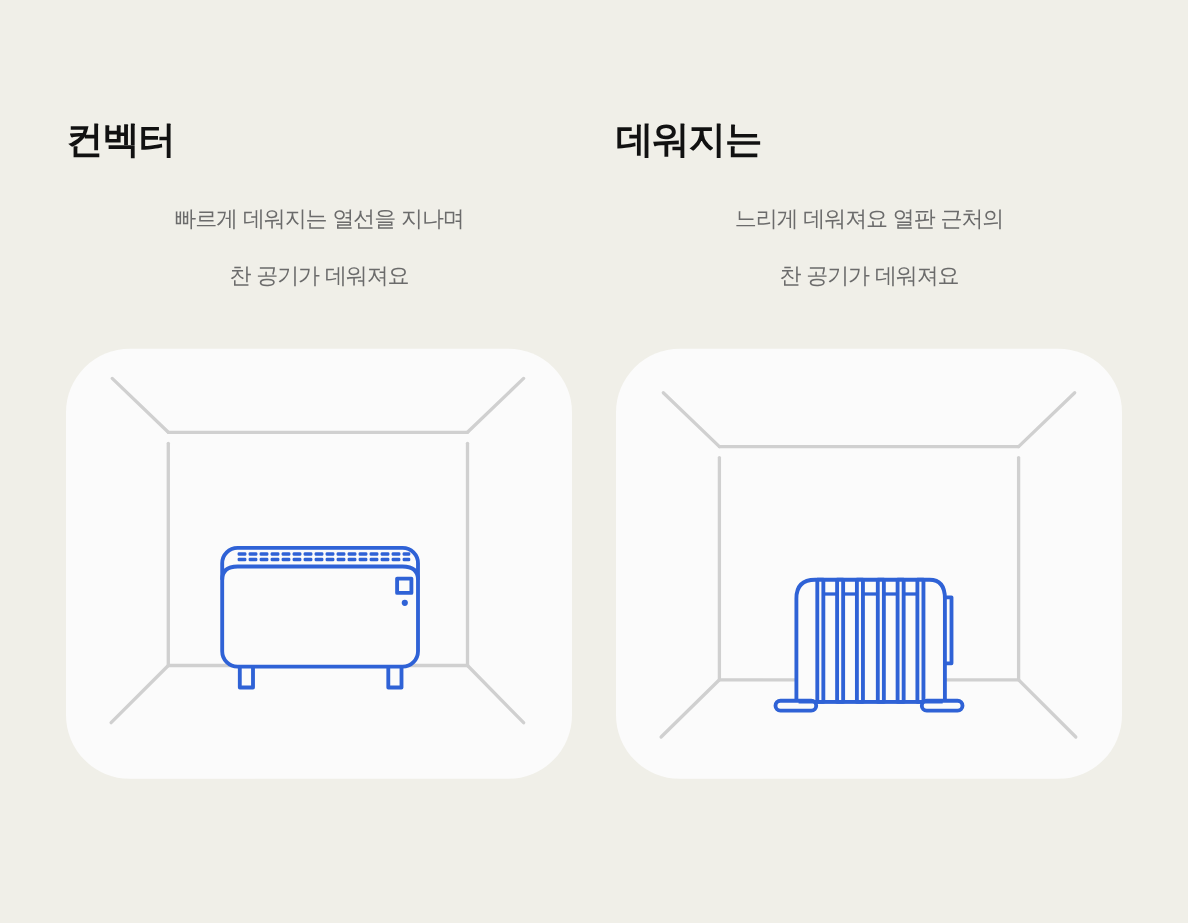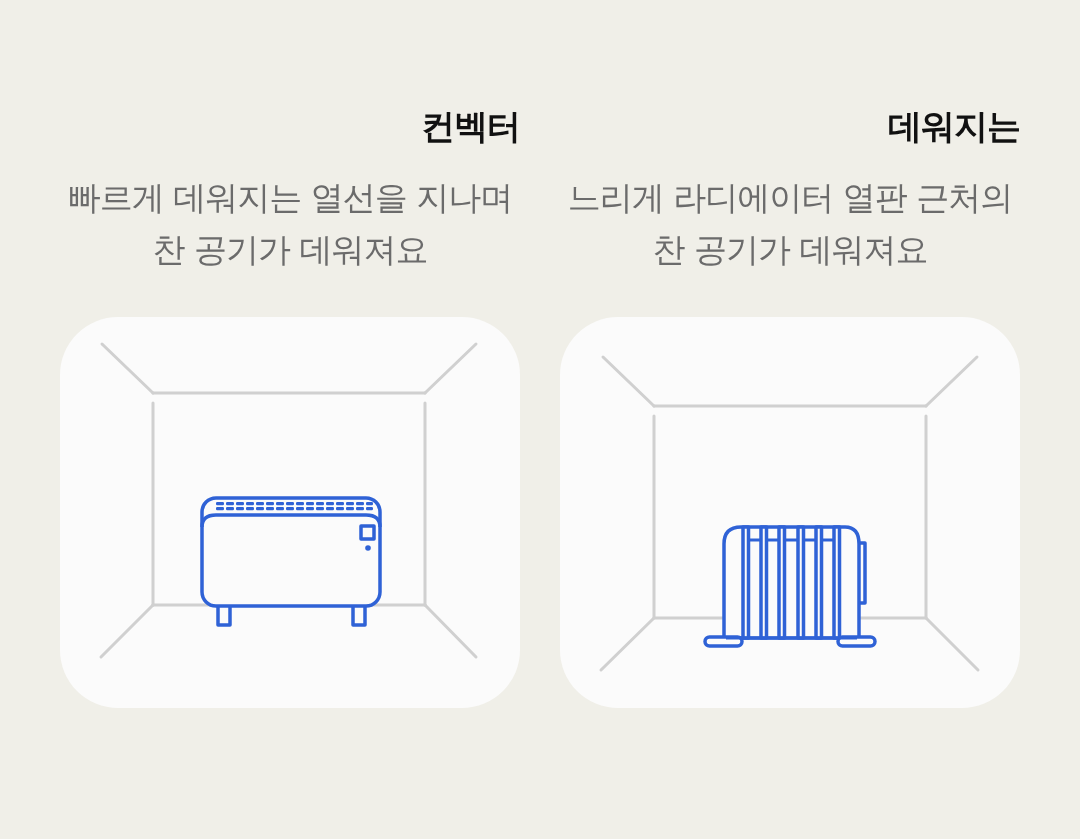--- a/index.html
+++ b/index.html
@@ -13,31 +13,31 @@
     .col {
       position: absolute;
       top: 0;
       width: 460px;
     }
     .col.left { left: 60px; }
     .col.right { left: 560px; }
     .title {
       position: absolute;
       top: 104px; left: 0; width: 460px;
-      text-align: right;
+      text-align: left;
       font-size: 34px;
       font-weight: bold;
       color: #111111;
       letter-spacing: -1px;
     }
     .desc {
       position: absolute;
       top: 172px; left: 0; width: 460px;
       text-align: center;
-      font-size: 33px;
+      font-size: 20px;
       line-height: 52px;
       color: #6b6b6b;
       letter-spacing: -1px;
     }
     .desc span { display: block; }
     .card {
       position: absolute;
       top: 317px; left: 0;
       width: 460px; height: 391px;
       background: #fbfbfb;
@@ -114,21 +114,21 @@
         <rect x="306" y="185" width="7" height="3.2" rx="1.2"></rect>
           <rect x="306" y="190" width="7" height="3.2" rx="1.2"></rect>
       </g>
     </svg>
   </div>
 </div>
 
 <div class="col right">
   <div class="title">데워지는</div>
   <div class="desc">
-    <span>느리게 라디에이터 열판 근처의</span>
+    <span>느리게 데워져요 열판 근처의</span>
     <span>찬 공기가 데워져요</span>
   </div>
   <div class="card">
     <svg width="460" height="391" viewBox="0 0 460 391">
       <g stroke="#d0d0d0" stroke-width="3" stroke-linecap="round" fill="none">
         <line x1="43" y1="40" x2="94" y2="89"></line>
         <line x1="94" y1="89" x2="366" y2="89"></line>
         <line x1="366" y1="89" x2="417" y2="40"></line>
         <line x1="94" y1="99" x2="94" y2="300"></line>
         <line x1="366" y1="99" x2="366" y2="300"></line>

